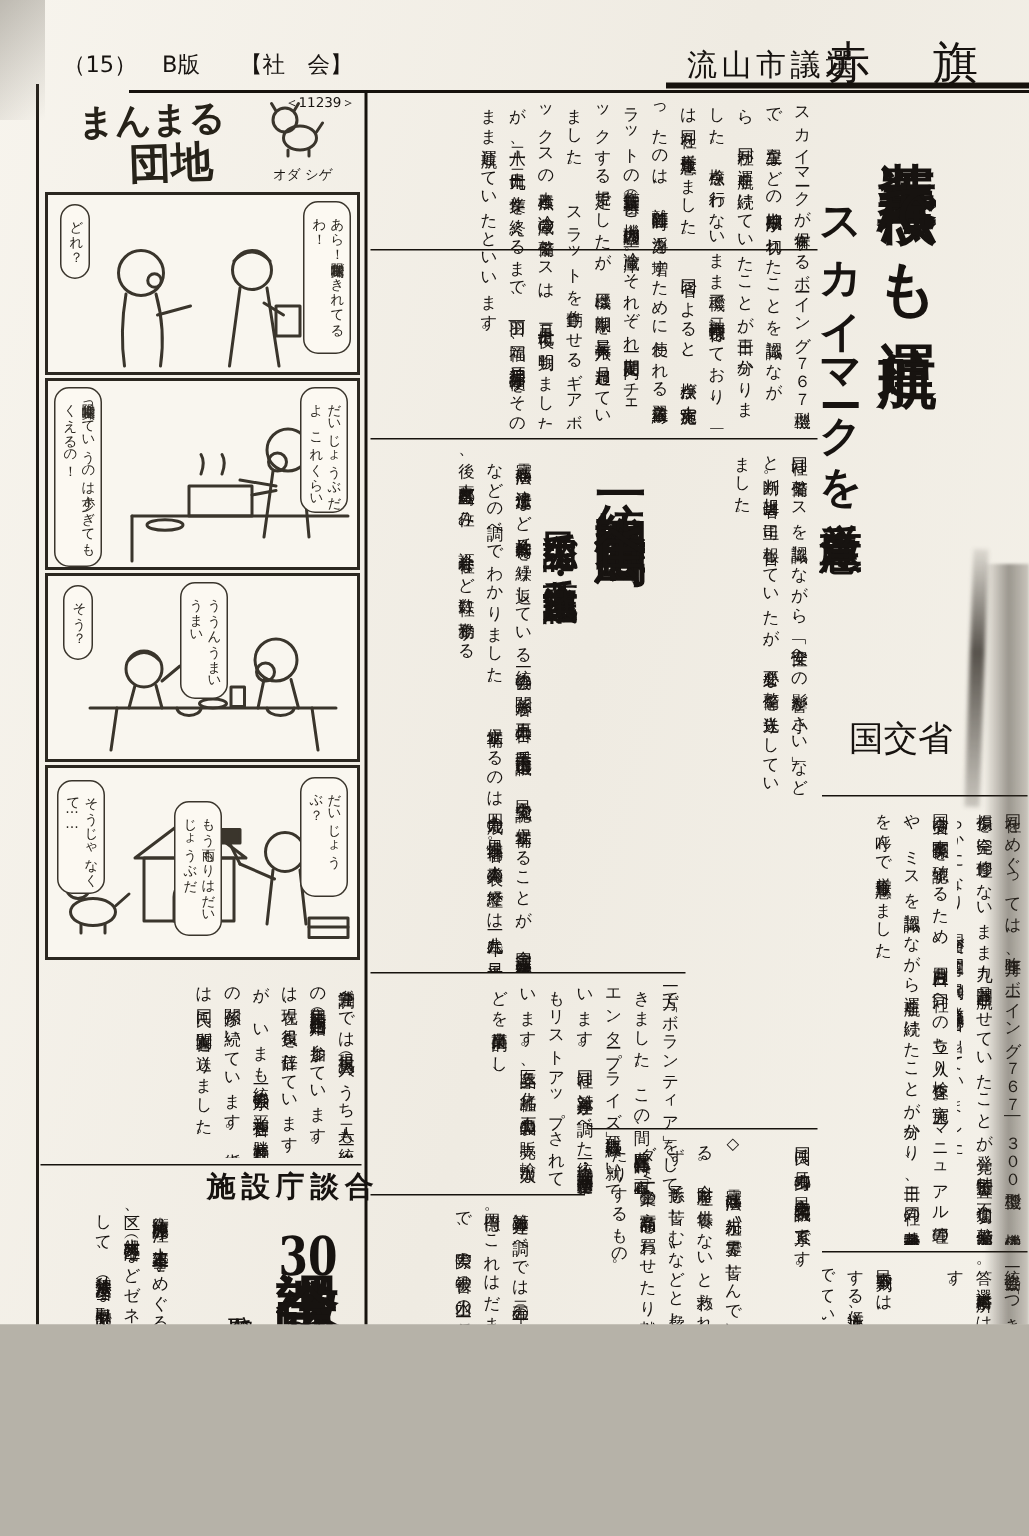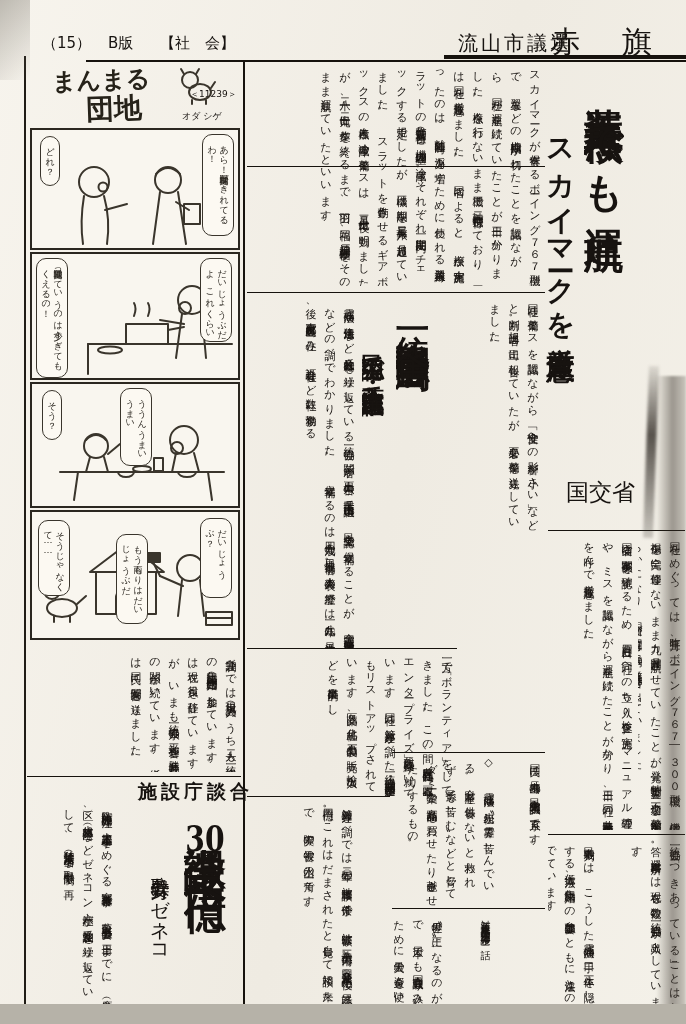--- a/index.html
+++ b/index.html
@@ -1,16 +1,16 @@
 <!DOCTYPE html>
 <html><head>
 <meta charset="utf-8">
 <style>
   html,body{margin:0;padding:0;background:#b6b2a8;}
-  .page{position:relative;width:686px;height:1004px;margin:0 auto;overflow:hidden;
+  .page{position:relative;width:686px;height:883px;margin:0 auto;overflow:hidden;
         background:linear-gradient(105deg,#f7f4ed,#efebe2 55%,#f4f1e9);
         font-family:"DejaVu Serif","Liberation Serif",serif;color:#171310;}
   .abs{position:absolute;}
   .h{position:absolute;white-space:nowrap;}
   .v{position:absolute;writing-mode:vertical-rl;text-orientation:upright;overflow:hidden;color:#171310;}
   .body-t{font-size:11px;line-height:19px;letter-spacing:1px;}
   .bold{font-weight:normal;}
   .rule{position:absolute;background:#16120d;}
   .head-xl{font-size:40px;font-weight:bold;letter-spacing:4px;line-height:1;}
   .head-l{font-size:34px;font-weight:bold;letter-spacing:3px;line-height:1;}
@@ -48,21 +48,21 @@
   <div class="abs" style="left:34px;top:64px;width:206px;height:62px;">
     <div class="h comic-title" style="left:18px;top:0;font-size:24px;">まんまる</div>
     <div class="h comic-title" style="left:52px;top:26px;font-size:28px;">団地</div>
     <svg class="art" style="left:142px;top:2px;" width="40" height="40" viewBox="0 0 40 40">
       <circle cx="14" cy="14" r="8"></circle>
         <path d="M8,8 L5,3 M20,8 L23,3"></path>
         <ellipse cx="24" cy="26" rx="11" ry="8"></ellipse>
         <path d="M35,22 L39,16"></path>
         <path d="M16,34 v4 M30,34 v4"></path>
     </svg>
-    <div class="h sans" style="left:156px;top:-2px;font-size:9px;margin-top:26px;">＜11239＞</div>
+    <div class="h sans" style="left:156px;top:-2px;font-size:9px;">＜11239＞</div>
     <div class="h sans" style="left:148px;top:46px;font-size:9px;">オダ シゲ</div>
   </div>
 
   <div class="panel" style="top:128px;height:122px;">
     <div class="bubble" style="right:4px;top:4px;height:92px;">あら！賞味期限がきれてるわ！</div>
     <div class="bubble" style="left:8px;top:6px;height:40px;">どれ？</div>
     <svg class="art" width="206" height="117" viewBox="0 0 206 117">
       <circle cx="62" cy="52" r="15"></circle>
         <circle cx="71" cy="57" r="4.5"></circle>
       <path d="M52,66 C49,84 49,100 51,114"></path>

